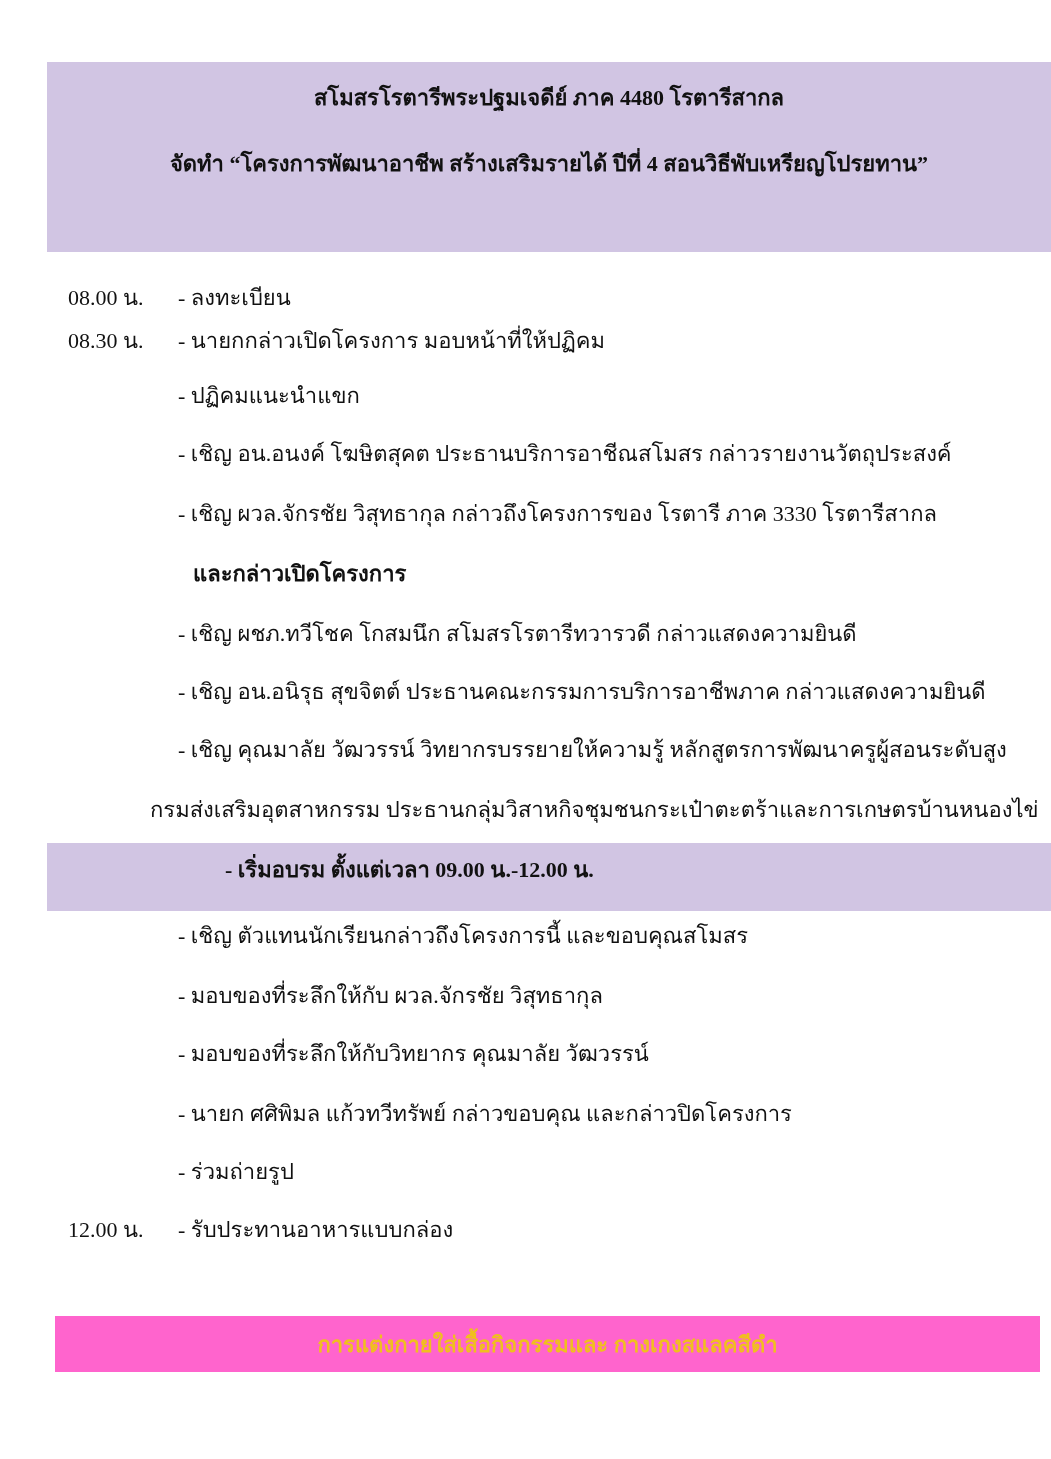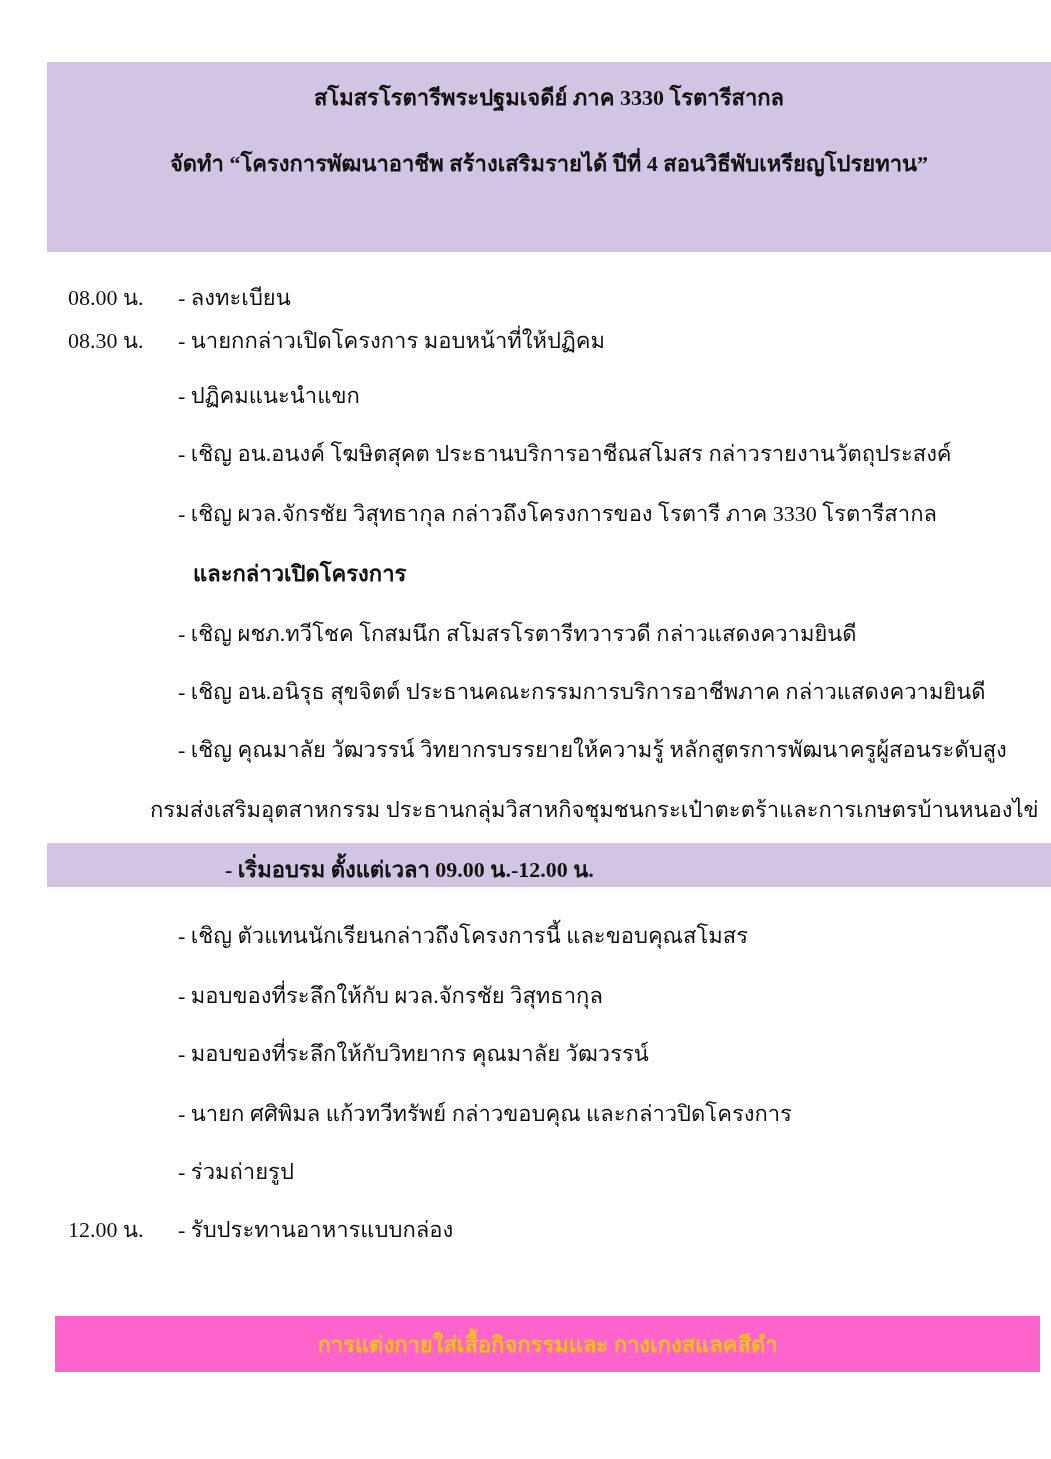--- a/index.html
+++ b/index.html
@@ -49,21 +49,21 @@
     top: 0;
   }
   .row.cont .txt { left: 193px; font-weight: bold; }
   .row.hang .txt { left: 150px; }
 
   .highlight-band {
     position: absolute;
     left: 47px;
     right: 0;
     top: 843px;
-    height: 44px;
+    height: 68px;
     background: #d1c5e3;
   }
   .highlight-band .txt {
     position: absolute;
     left: 178px;
     top: 9px;
     font-size: 22px;
     font-weight: bold;
     white-space: nowrap;
   }
@@ -83,21 +83,21 @@
     color: #f0bf1e;
     font-weight: bold;
     font-size: 22px;
     white-space: nowrap;
   }
 </style>
 </head>
 <body>
 
 <div class="header-band">
-  <div class="header-line1">สโมสรโรตารีพระปฐมเจดีย์ ภาค 3330 โรตารีสากล</div>
+  <div class="header-line1">สโมสรโรตารีพระปฐมเจดีย์ ภาค 4480 โรตารีสากล</div>
   <div class="header-line2">จัดทำ  “โครงการพัฒนาอาชีพ สร้างเสริมรายได้ ปีที่ 4  สอนวิธีพับเหรียญโปรยทาน”</div>
 </div>
 
 <div class="row" style="top:280px">
   <span class="time">08.00 น.</span>
   <span class="txt">- ลงทะเบียน</span>
 </div>
 <div class="row" style="top:323px">
   <span class="time">08.30 น.</span>
   <span class="txt">- นายกกล่าวเปิดโครงการ มอบหน้าที่ให้ปฏิคม</span>

